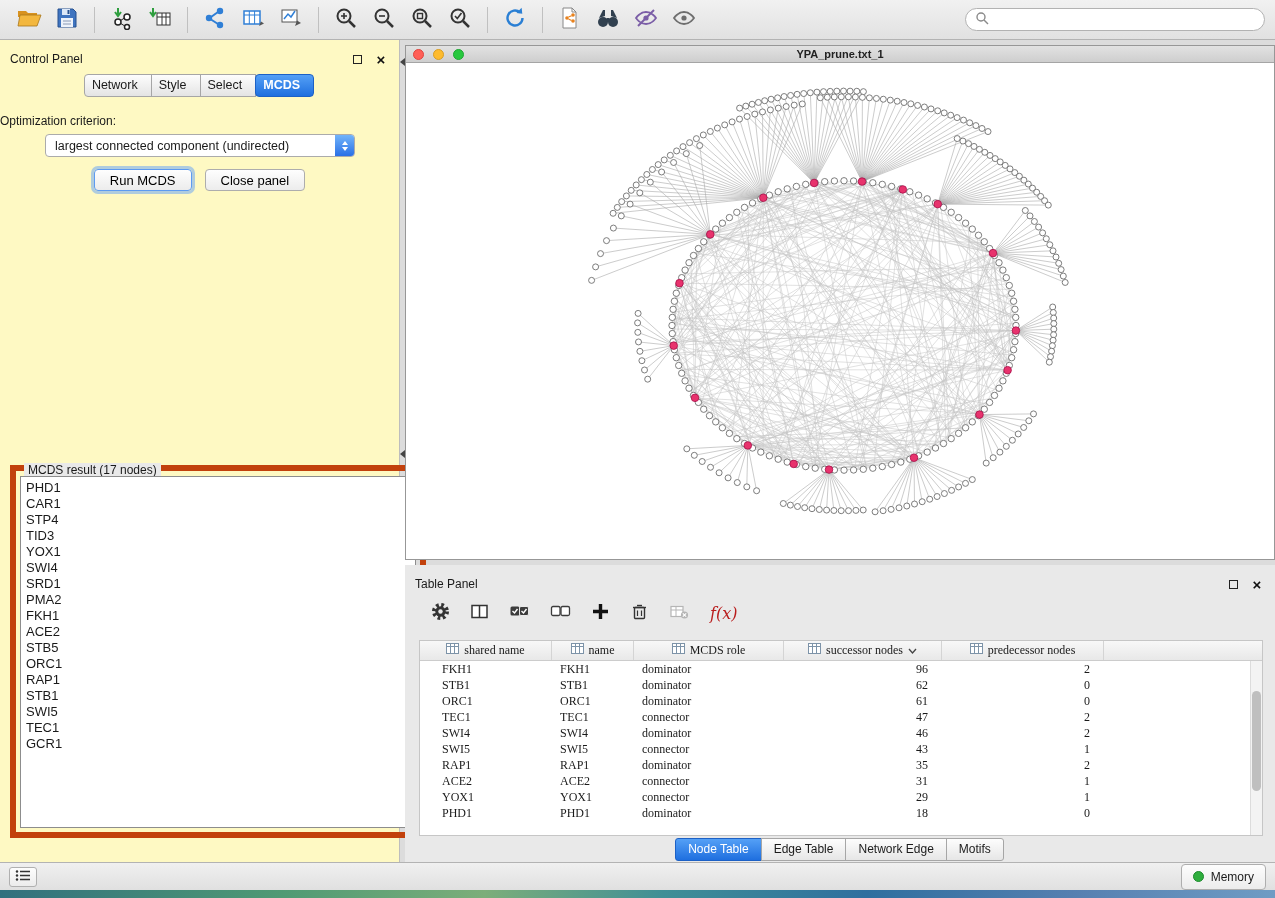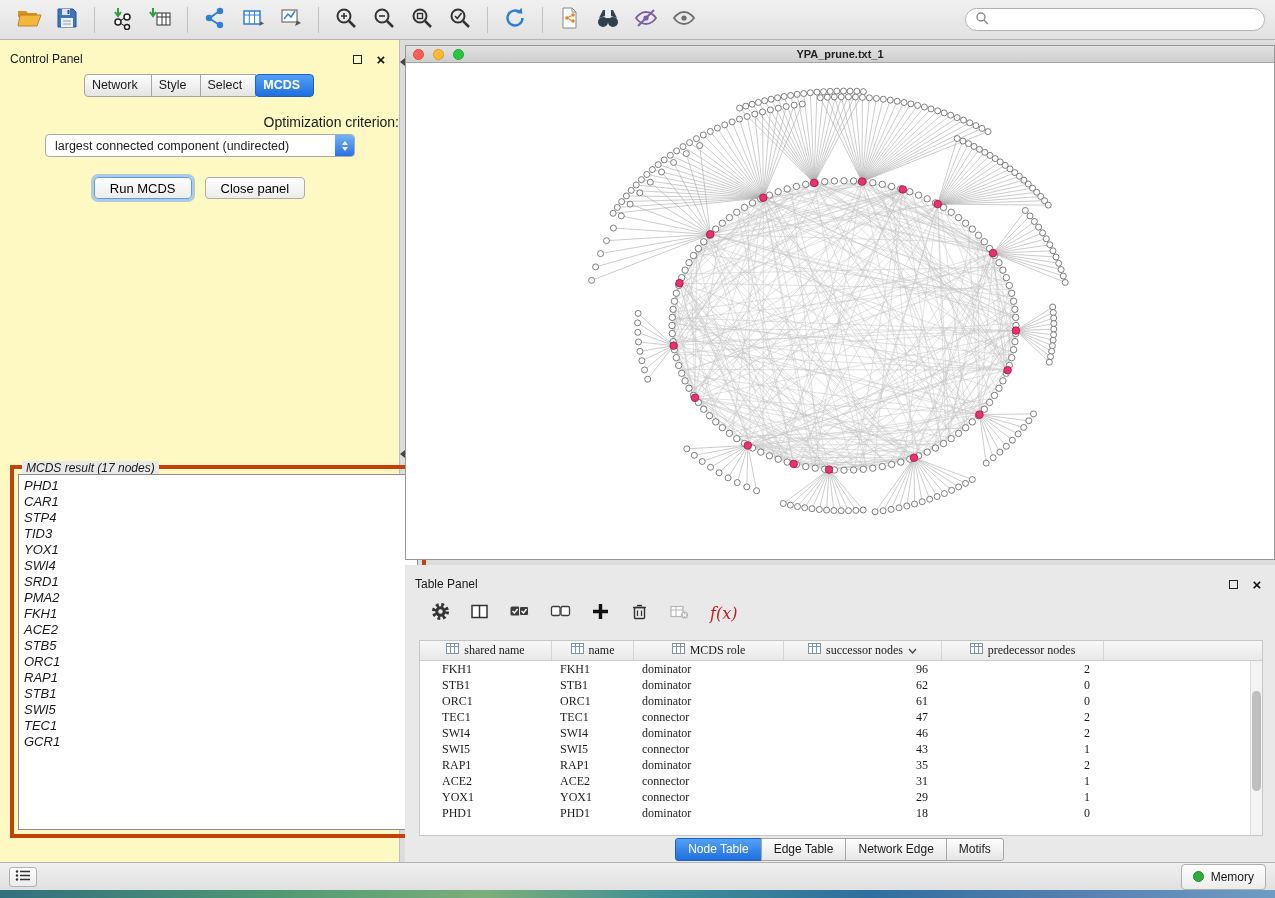--- a/index.html
+++ b/index.html
@@ -27,39 +27,39 @@
   .float-sq { width:9px; height:9px; border:1.5px solid #222; display:inline-block; }
   .x-glyph { font-size:15px; font-weight:bold; color:#111; line-height:1; }
 
   .cp-tabs { position:absolute; top:34px; left:0; right:0; display:flex; justify-content:center; }
   .cp-tab { font-size:12.5px; padding:3px 13px 4px 7px; border:1px solid #a6a6a6;
     background:linear-gradient(#fdfdfd,#e4e4e4); margin-left:-1px; cursor:default; }
   .cp-tab:first-child { border-radius:4px 0 0 4px; }
   .cp-tab.active { background:linear-gradient(#54a0f6,#1f6fdf); color:#fff;
     border-color:#1c61c6; border-radius:4px; font-weight:bold; }
 
-  .opt-label { position:absolute; top:74px; left:0; right:0; text-align:right; font-size:14px; }
+  .opt-label { position:absolute; top:74px; left:0; right:0; text-align:left; font-size:12px; }
   .combo { position:absolute; top:94px; left:45px; width:310px; height:23px; background:#fff;
     border:1px solid #ababab; border-radius:4px; display:flex; align-items:center;
     font-size:12.5px; padding-left:9px; }
   .combo .arrows { margin-left:auto; width:19px; height:21px;
     background:linear-gradient(#71b4fa,#2a70e6); border-radius:0 3px 3px 0;
     display:flex; flex-direction:column; align-items:center; justify-content:center; gap:2px; }
   .arr-up { width:0; height:0; border-left:3.5px solid transparent; border-right:3.5px solid transparent;
     border-bottom:4px solid #fff; }
   .arr-down { width:0; height:0; border-left:3.5px solid transparent; border-right:3.5px solid transparent;
     border-top:4px solid #fff; }
 
-  .btn-row { position:absolute; top:129px; left:0; right:0; display:flex; justify-content:center; gap:13px;margin-top:8px; }
+  .btn-row { position:absolute; top:129px; left:0; right:0; display:flex; justify-content:center; gap:13px; }
   .btn { font-size:13px; height:22px; padding:0 15px; border:1px solid #adadad; border-radius:4px;
     background:linear-gradient(#fefefe,#ececec); }
   .btn.focus { box-shadow:0 0 0 3px rgba(95,160,250,.5); border-color:#5d9bf0; }
 
   .groupbox { position:absolute; left:10px; top:425px; width:416px; height:373px;
-    border:4px solid #c2410c;font-style:italic; }
+    border:6px solid #c2410c; }
   .groupbox-title { position:absolute; top:-8px; left:8px; background:#e9e9e9; padding:0 4px; font-size:12px; }
   .mcds-list { position:absolute; left:4px; right:4px; top:5px; bottom:4px; background:#fff;
     border:1px solid #8d8d8d; overflow:hidden; padding:3px 5px; }
   .mcds-item { font-size:13px; line-height:16px; }
 
   
   .network-window { position:absolute; left:405px; top:45px; width:870px; height:515px;
     background:#fff; border:1px solid #979797; }
   .nw-title { position:relative; height:17px; background:linear-gradient(#e2e2e2,#cecece);
     border-bottom:1px solid #a5a5a5; display:flex; align-items:center; padding:0 7px; }

